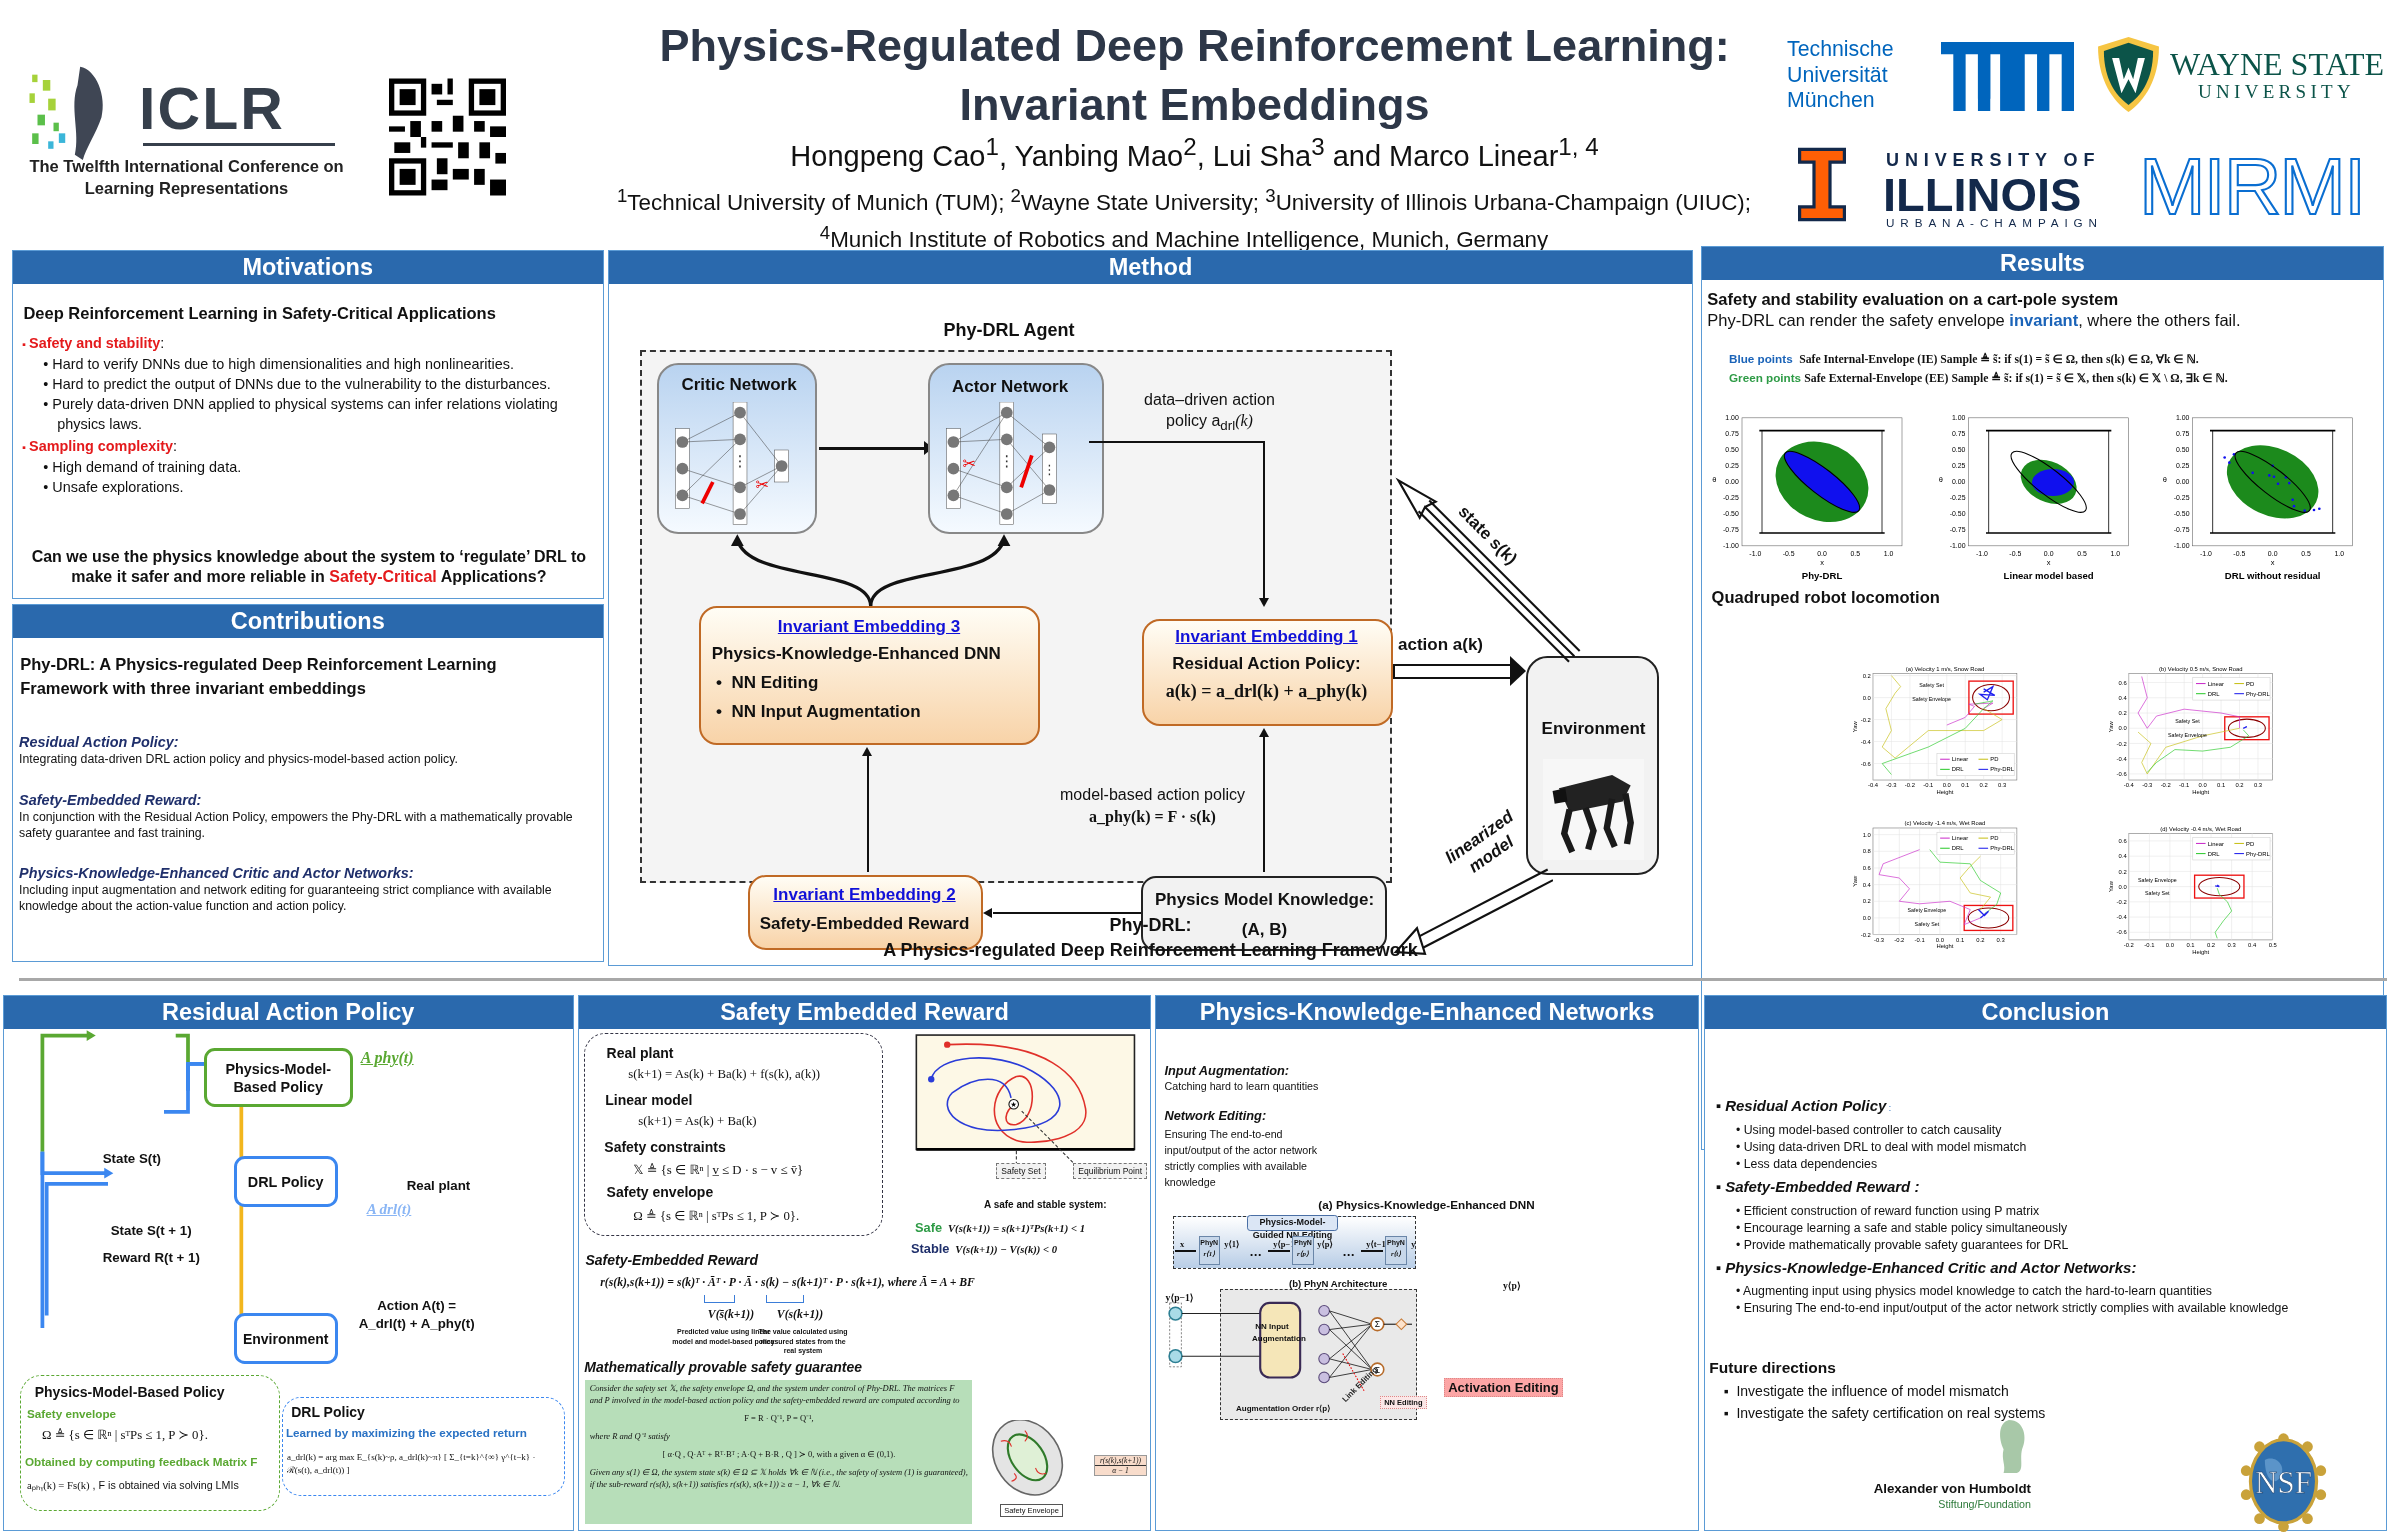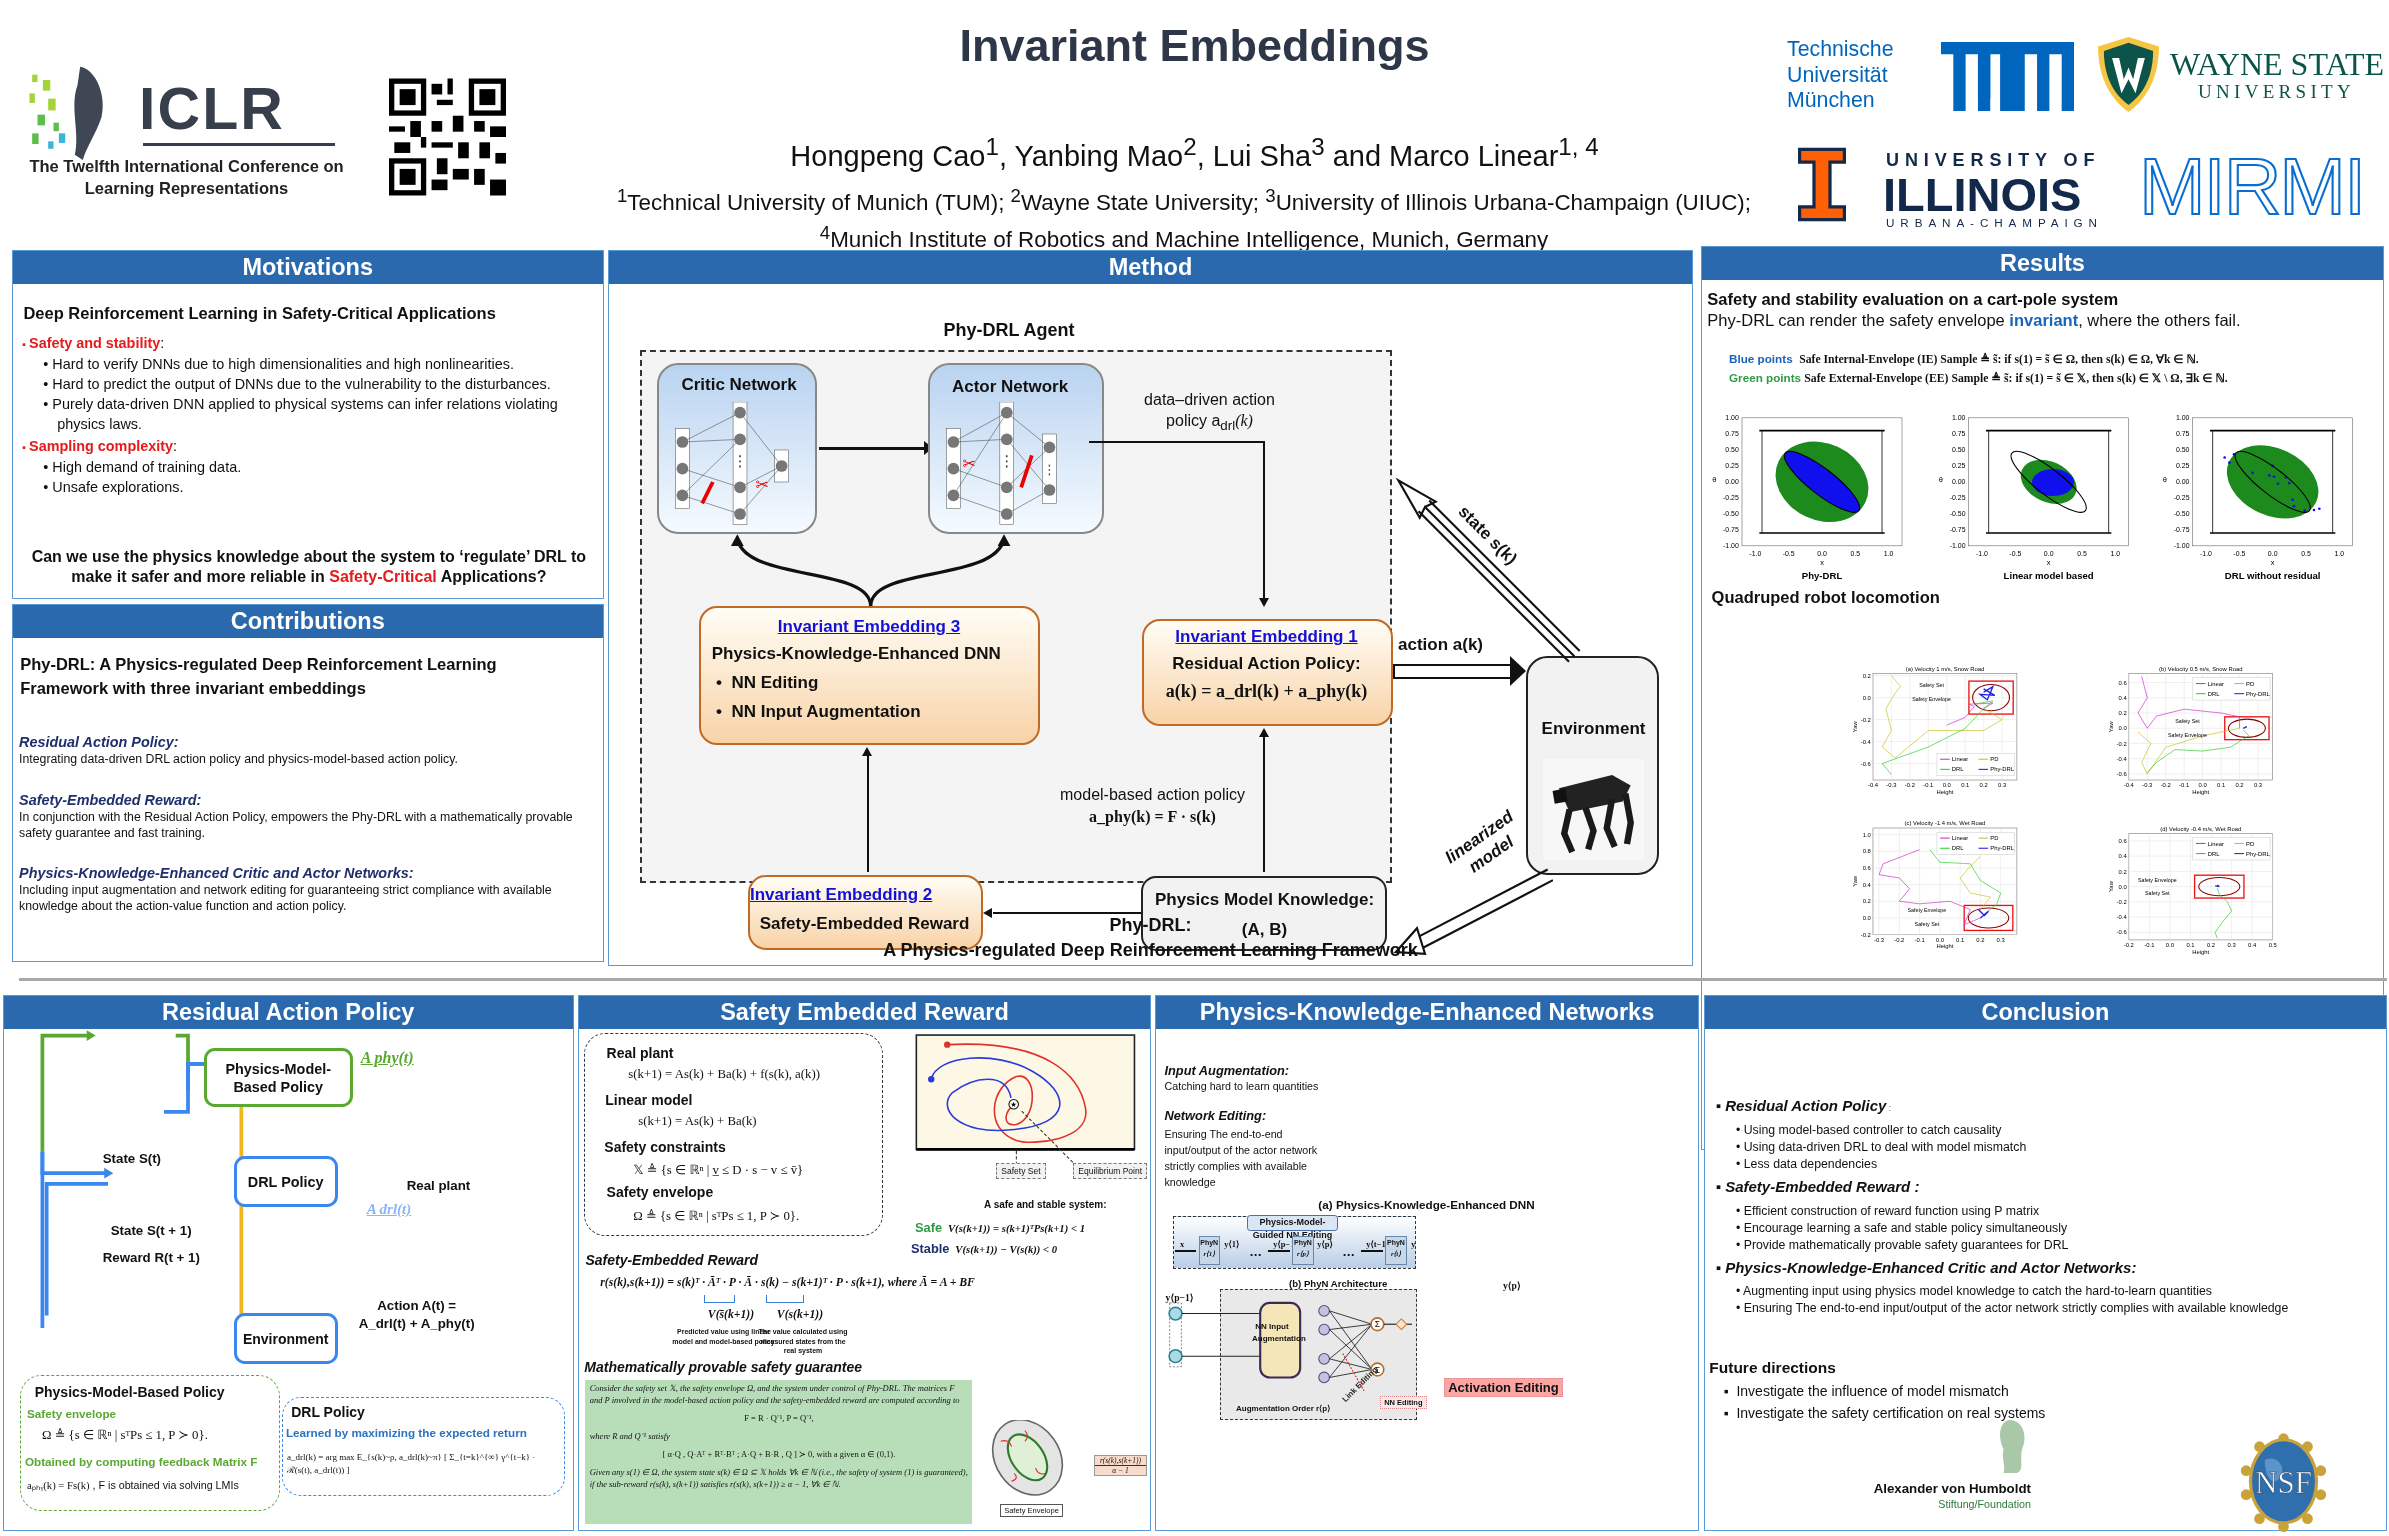--- a/index.html
+++ b/index.html
@@ -92,20 +92,21 @@
         <rect x="16" y="17" width="2" height="3"></rect>
         <rect x="19" y="19" width="3" height="3"></rect>
         <rect x="8" y="19" width="3" height="2"></rect>
         <rect x="20" y="14" width="2" height="2"></rect>
         <rect x="6" y="11" width="1" height="2"></rect>
     </g>
   </svg>
 </div>
 
 <div id="title" class="abs">
+  <div>Physics-Regulated Deep Reinforcement Learning:</div>
   <div>Invariant Embeddings</div>
 </div>
 <div id="authors" class="abs"><span>Hongpeng Cao</span><sup>1</sup><span>, </span><span>Yanbing Mao</span><sup>2</sup><span>, </span><span>Lui Sha</span><sup>3</sup><span> and </span><span>Marco Linear</span><sup>1, 4</sup></div>
 <div id="affil" class="abs">
   <div id="affil1"><sup>1</sup><span>Technical University of Munich (TUM);  </span><sup>2</sup><span>Wayne State University; </span><sup>3</sup><span>University of Illinois Urbana-Champaign (UIUC);</span></div>
   <div><sup>4</sup><span>Munich Institute of Robotics and Machine Intelligence, Munich, Germany</span></div>
 </div>
 
 <div class="abs" style="left:1787px;top:37px;font-size:21.3px;line-height:25.6px;color:#0065bd">
   <div>Technische</div>
@@ -278,21 +279,21 @@
   <div class="abs" style="left:253px;top:496px;border-bottom:9.6px solid #111;border-left:5.9px solid transparent;border-right:5.9px solid transparent"></div>
 
   <div class="abs" style="left:437px;top:533px;width:213px;text-align:center;font-size:16px;line-height:22.4px">
     <div>model-based action policy</div>
     <div class="serif b">a_phy(k) = F · s(k)</div>
   </div>
   <div class="abs" style="left:654px;top:485px;width:2.1px;height:136px;background:#111"></div>
   <div class="abs" style="left:650px;top:477px;border-bottom:9.6px solid #111;border-left:5.9px solid transparent;border-right:5.9px solid transparent"></div>
 
   <div class="obox" style="left:139px;top:624px;width:235px;height:75px">
-    <div class="abs link" style="left:0;width:229px;top:7.5px;text-align:left;font-size:17px">Invariant Embedding 2</div>
+    <div class="abs link" style="left:0;width:229px;top:7.5px;text-align:center;font-size:17px">Invariant Embedding 2</div>
     <div class="abs b" style="left:0;width:229px;top:37px;text-align:center;font-size:17px">Safety-Embedded Reward</div>
   </div>
 
   <div class="gbox" style="left:532px;top:625px;width:246px;height:75px">
     <div class="abs b" style="left:0;width:243px;top:11.7px;text-align:center;font-size:17px">Physics Model Knowledge:</div>
     <div class="abs b" style="left:0;width:243px;top:42px;text-align:center;font-size:17px">(A, B)</div>
   </div>
   <div class="abs" style="left:384px;top:661px;width:148px;height:2.1px;background:#111"></div>
   <div class="abs" style="left:374px;top:657px;border-right:9.6px solid #111;border-top:5.9px solid transparent;border-bottom:5.9px solid transparent"></div>
 

